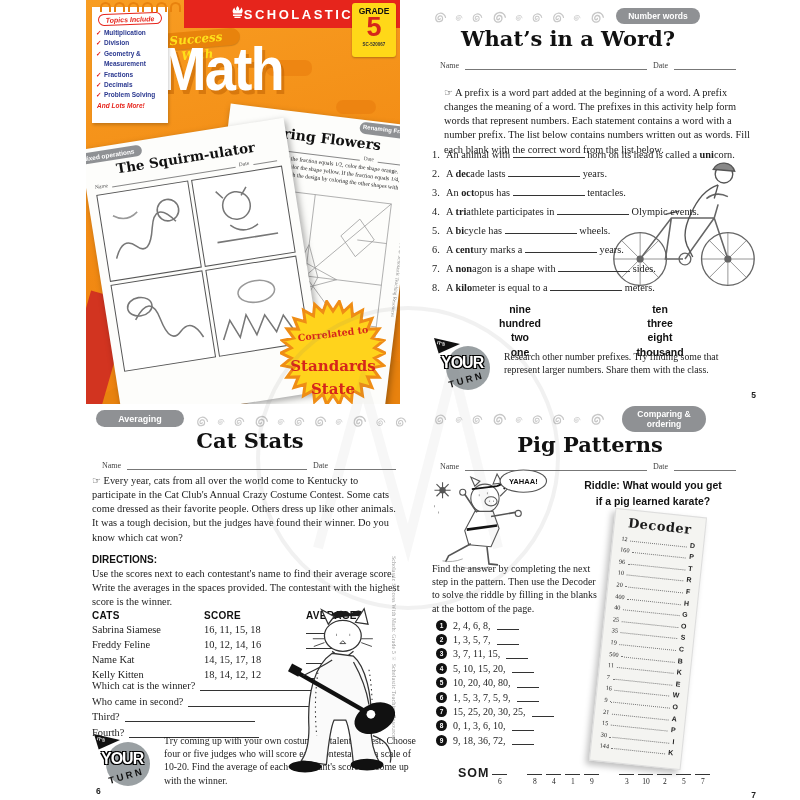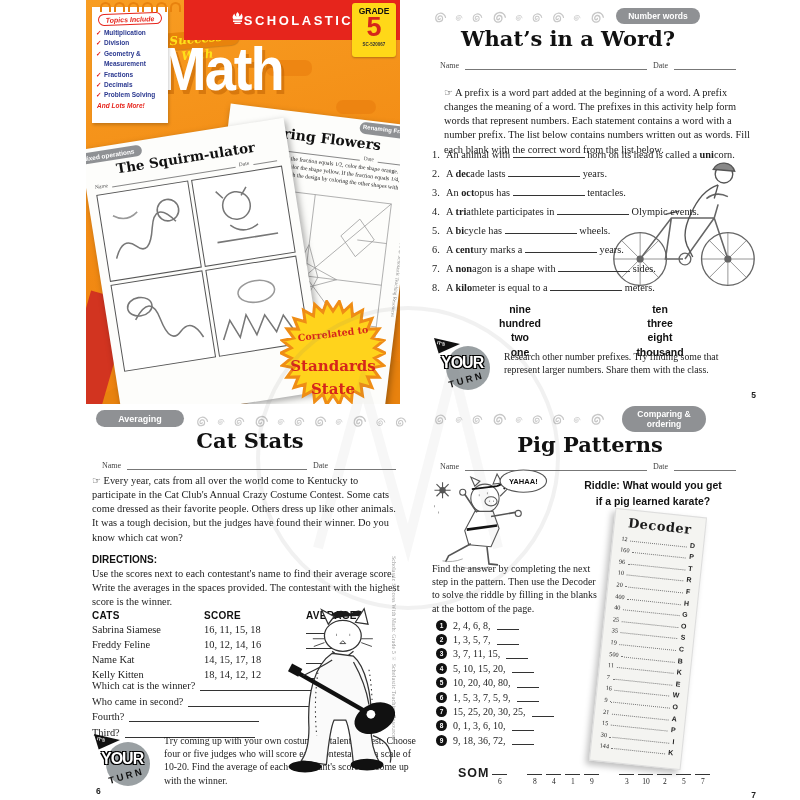--- a/index.html
+++ b/index.html
@@ -29,21 +29,21 @@
   .yt .yt-its{position:absolute;left:3px;top:3px;color:#fff;font:bold 4.5px "Liberation Sans",sans-serif;transform:rotate(14deg);}
   .yt .yt-your{position:absolute;left:7px;top:16px;font:800 16px "Liberation Sans",sans-serif;color:#fff;letter-spacing:-1px;
                text-shadow:-1.2px -1.2px 0 #000,1.2px -1.2px 0 #000,-1.2px 1.2px 0 #000,1.2px 1.2px 0 #000;}
   .yt .yt-turn{position:absolute;left:14px;top:36px;font:800 9.5px "Liberation Sans",sans-serif;color:#111;
                letter-spacing:2.5px;transform:rotate(-16deg);}
 
   
   #cover{left:86px;top:0;width:314px;height:404px;overflow:hidden;
          background:linear-gradient(165deg,#f89d22 0%,#f28a13 55%,#ec7f0d 100%);}
   .brick{position:absolute;background:rgba(233,126,14,.65);border-radius:7px;}
-  #banner{left:98px;top:0;right:0;height:40px;background:#e6251c;display:flex;align-items:center;
+  #banner{left:98px;top:0;right:0;height:28px;background:#e6251c;display:flex;align-items:center;
           justify-content:center;z-index:4;}
   #banner-text{color:#fff;font:800 13px "Liberation Sans",sans-serif;letter-spacing:2.5px;}
   #grade-badge{right:4px;top:3px;width:44px;height:54px;background:#ffd818;border-radius:3px;
                text-align:center;z-index:6;box-shadow:0 1px 2px rgba(0,0,0,.25);}
   .g-label{font:800 8.5px "Liberation Sans",sans-serif;color:#111;margin-top:3px;}
   .g-num{font:800 27px "Liberation Sans",sans-serif;color:#d6261b;line-height:.85;}
   .g-code{font:bold 4.5px "Liberation Sans",sans-serif;color:#333;margin-top:3px;}
   #notepad{left:6px;top:7px;width:76px;height:110px;background:#fff;z-index:5;
            box-shadow:1px 2px 3px rgba(0,0,0,.2);padding-top:6px;}
   #loops{position:absolute;left:8px;top:-5px;display:flex;gap:3px;}
@@ -498,25 +498,25 @@
     <div id="cat-questions" class="abs">
         <div class="q-row">
           <span>Which cat is the winner?</span>
           <span class="qline"></span>
         </div>
         <div class="q-row">
           <span>Who came in second?</span>
           <span class="qline"></span>
         </div>
         <div class="q-row">
+          <span>Third?</span>
+          <span class="qline"></span>
+        </div>
+        <div class="q-row">
           <span>Fourth?</span>
-          <span class="qline"></span>
-        </div>
-        <div class="q-row">
-          <span>Third?</span>
           <span class="qline"></span>
         </div>
       </div>
     <svg id="cat-art" class="abs" width="176" height="184" viewBox="0 0 180 190">
       <g stroke="#333" stroke-width="1.3" fill="none">
         <path d="M78 21q10-15 25-7 12-8 16 5-8-6-41 2z" fill="#1a1a1a" stroke="none"></path>
         <path d="M80 25l-7-15 13 7zM108 23l9-14 4 16z" fill="#fff"></path>
         <ellipse cx="95" cy="37" rx="19" ry="16" fill="#fff"></ellipse>
         <path d="M88 36h.5M102 36h.5" stroke-width="2.4"></path>
         <path d="M95 42l-3 3h6zM76 40h-12M76 44l-11 4M114 40h12M114 44l11 4" stroke-width=".9"></path>

